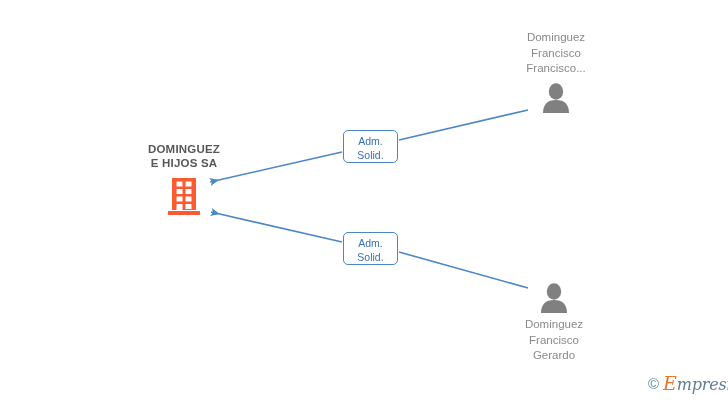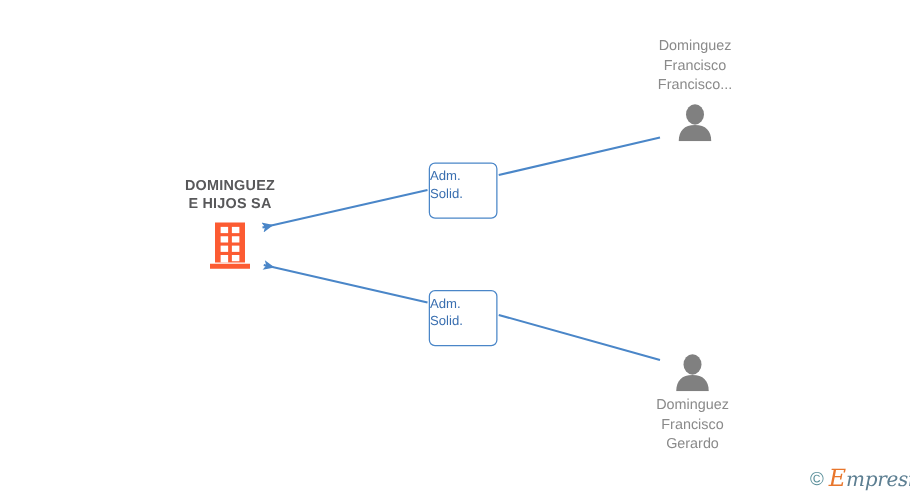--- a/index.html
+++ b/index.html
@@ -71,22 +71,22 @@
   
   .rel-label {
     position: absolute;
     box-sizing: border-box;
     border: 1px solid #4a86c8;
     border-radius: 5px;
     background: #ffffff;
     color: #3a6fb0;
     font-size: 10.5px;
     line-height: 14px;
-    text-align: left;
-    padding: 3px 0 12px 0;
+    text-align: center;
+    padding: 3px 0 0 0;
     white-space: pre-line;
     z-index: 5;
   }
   .rel-label.r1 { left: 343px; top: 130px; width: 55px; }
   .rel-label.r2 { left: 343px; top: 232px; width: 55px; }
 
   
   .watermark {
     position: absolute;
     left: 648px;

